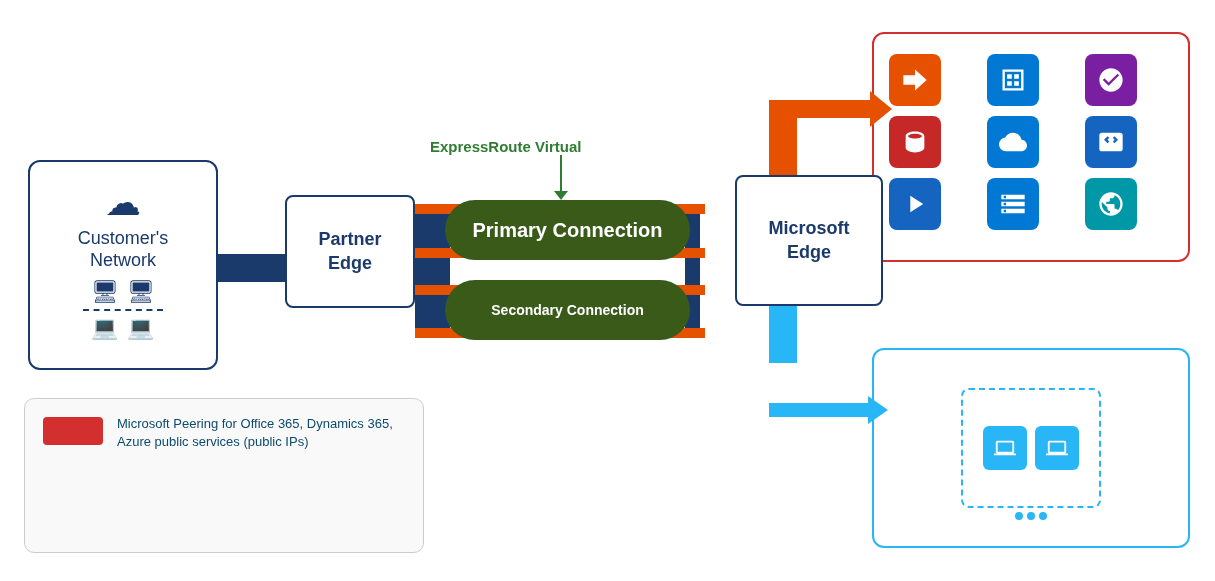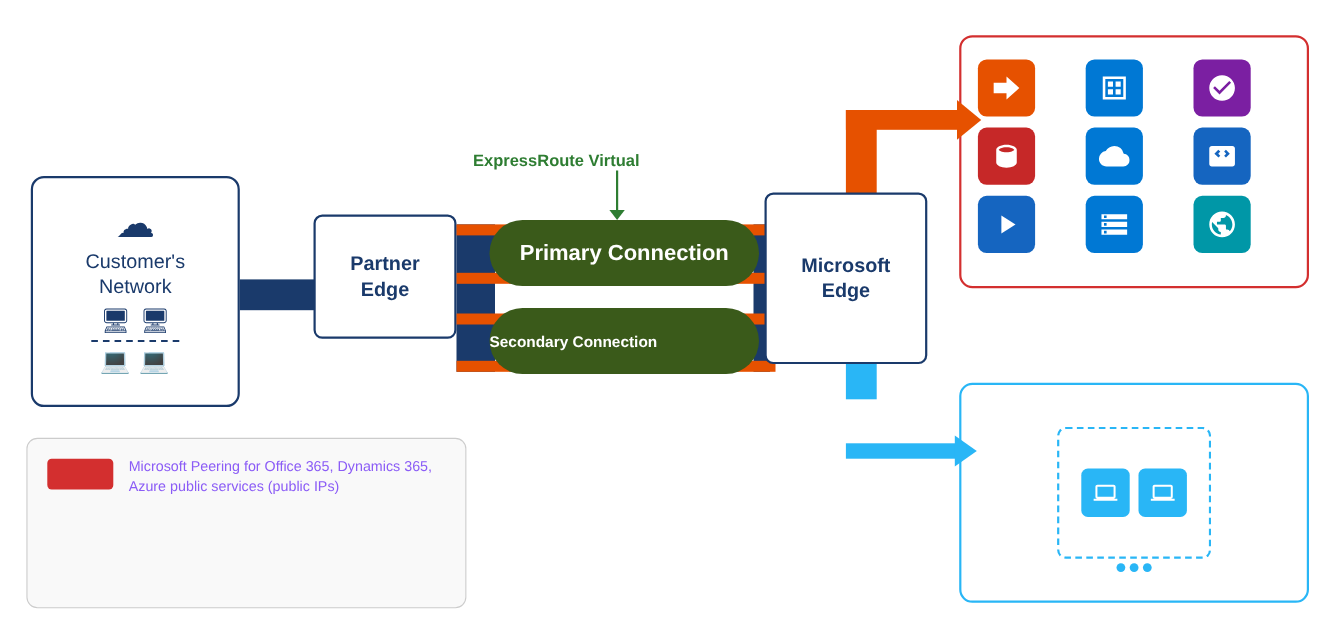--- a/index.html
+++ b/index.html
@@ -142,20 +142,21 @@
     .secondary-connection {
       position: absolute;
       left: 445px;
       top: 280px;
       width: 245px;
       height: 60px;
       background: #3a5a1a;
       border-radius: 30px;
       display: flex;
       align-items: center;
+      justify-content: center;
       z-index: 5;
     }
 
     .secondary-connection .label {
       font-size: 14px;
       font-weight: 600;
       color: #fff;
     }
 
     
@@ -196,24 +197,24 @@
       top: 328px;
       width: 290px;
       height: 10px;
       background: #e65100;
       z-index: 4;
     }
 
     
     .microsoft-edge {
       position: absolute;
-      left: 695px;
+      left: 735px;
       top: 175px;
       width: 148px;
-      height: 156px;
+      height: 131px;
       border: 2.5px solid #1a3a6b;
       border-radius: 8px;
       display: flex;
       align-items: center;
       justify-content: center;
       background: #fff;
       z-index: 6;
     }
 
     .microsoft-edge .label {
@@ -346,21 +347,21 @@
       width: 60px;
       height: 28px;
       border-radius: 4px;
       flex-shrink: 0;
       margin-right: 14px;
       margin-top: 2px;
     }
 
     .legend-text {
       font-size: 13px;
-      color: #8b5cf6;
+      color: #0c4a6e;
       line-height: 1.4;
     }
 
     
     .thick-bar-left {
       position: absolute;
       left: 415px;
       top: 204px;
       width: 35px;
       height: 134px;

